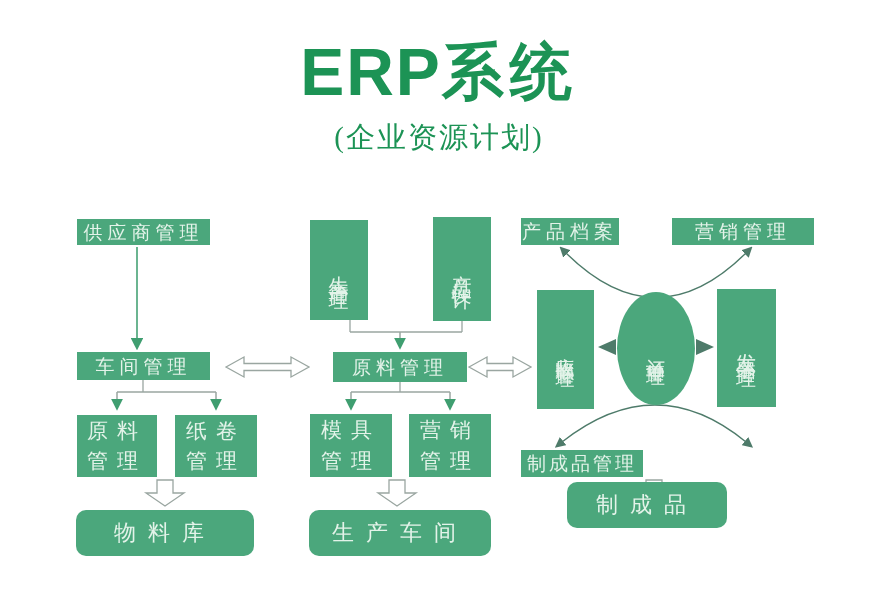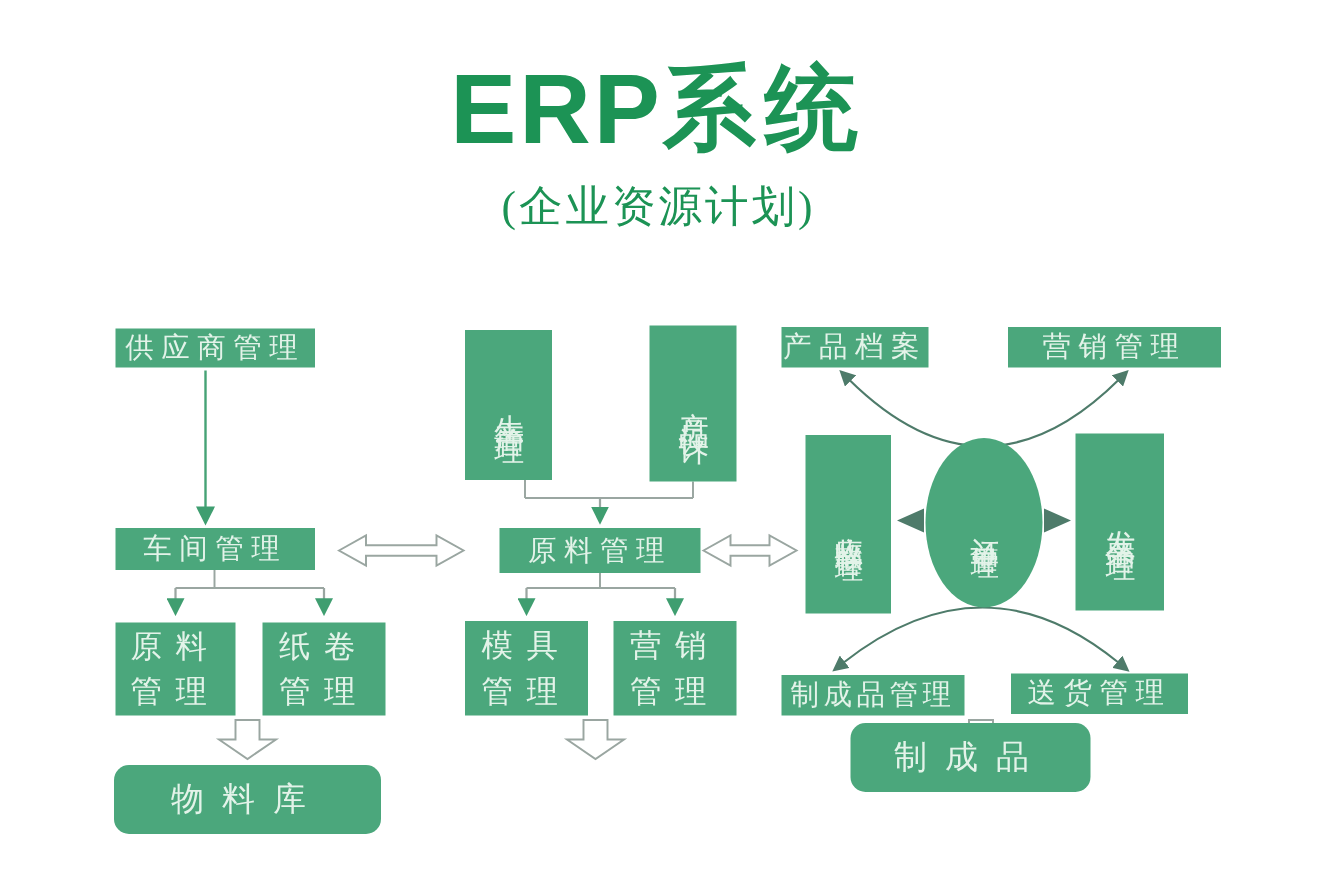--- a/index.html
+++ b/index.html
@@ -99,29 +99,29 @@
   <div class="vbox" style="left:433px;top:217px;width:58px;height:104px">
     <span class="v">产品设计</span>
   </div>
   <div class="box" style="left:333px;top:352px;width:134px;height:30px">原料管理</div>
   <div class="box box2" style="left:310px;top:414px;width:82px;height:63px">
     <span class="wrap">模具管理</span>
   </div>
   <div class="box box2" style="left:409px;top:414px;width:82px;height:63px">
     <span class="wrap">营销管理</span>
   </div>
+  <div class="rbox" style="left:309px;top:510px;width:182px;height:46px">生产车间</div>
 
   <div class="box" style="left:521px;top:218px;width:98px;height:27px">产品档案</div>
   <div class="box" style="left:672px;top:218px;width:142px;height:27px">营销管理</div>
   <div class="vbox" style="left:537px;top:290px;width:57px;height:119px">
     <span class="v" style="font-size:19px;letter-spacing:3px">应收款管理</span>
   </div>
   <div class="ellipse" style="left:617px;top:292px;width:78px;height:113px">
     <span class="v" style="font-size:19px;letter-spacing:3px">订单管理</span>
   </div>
   <div class="vbox" style="left:717px;top:289px;width:59px;height:118px">
     <span class="v">发票管理</span>
   </div>
   <div class="box" style="left:521px;top:450px;width:122px;height:27px;letter-spacing:3px">制成品管理</div>
-  <div class="box" style="left:674px;top:449px;width:118px;height:27px">送货管理</div>
   <div class="rbox" style="left:567px;top:482px;width:160px;height:46px">制成品</div>
 
 </div>
 
 </body></html>

